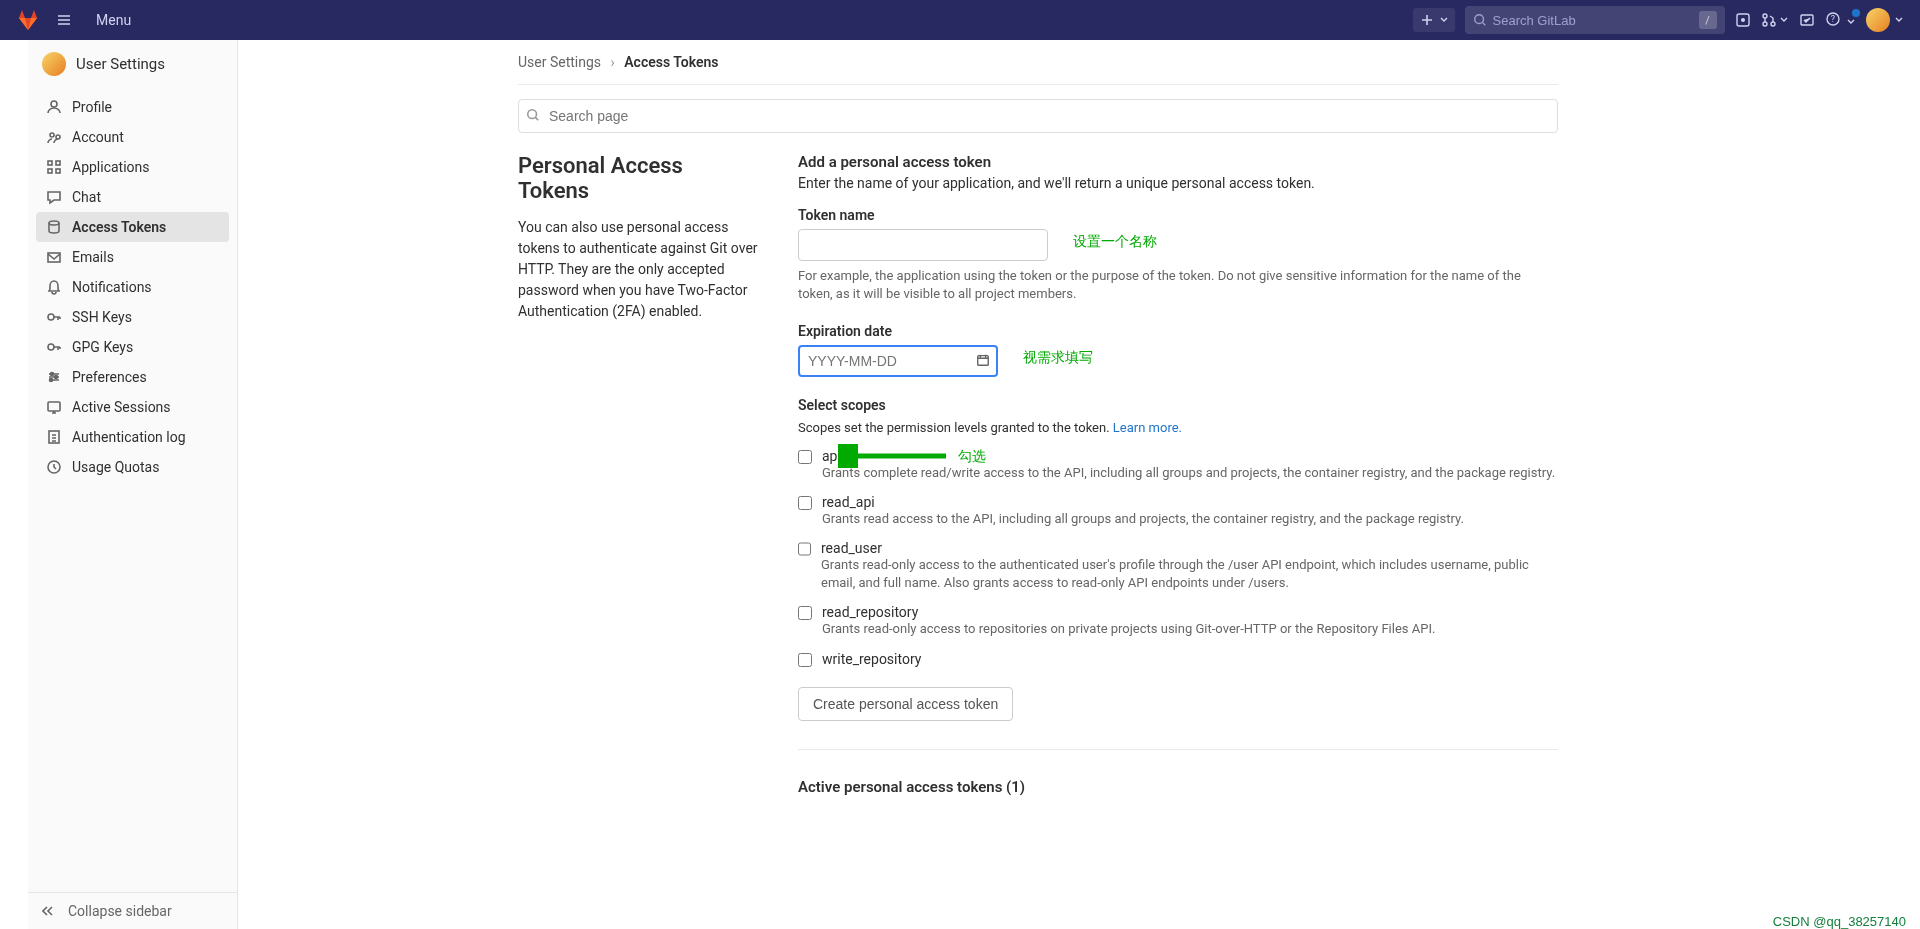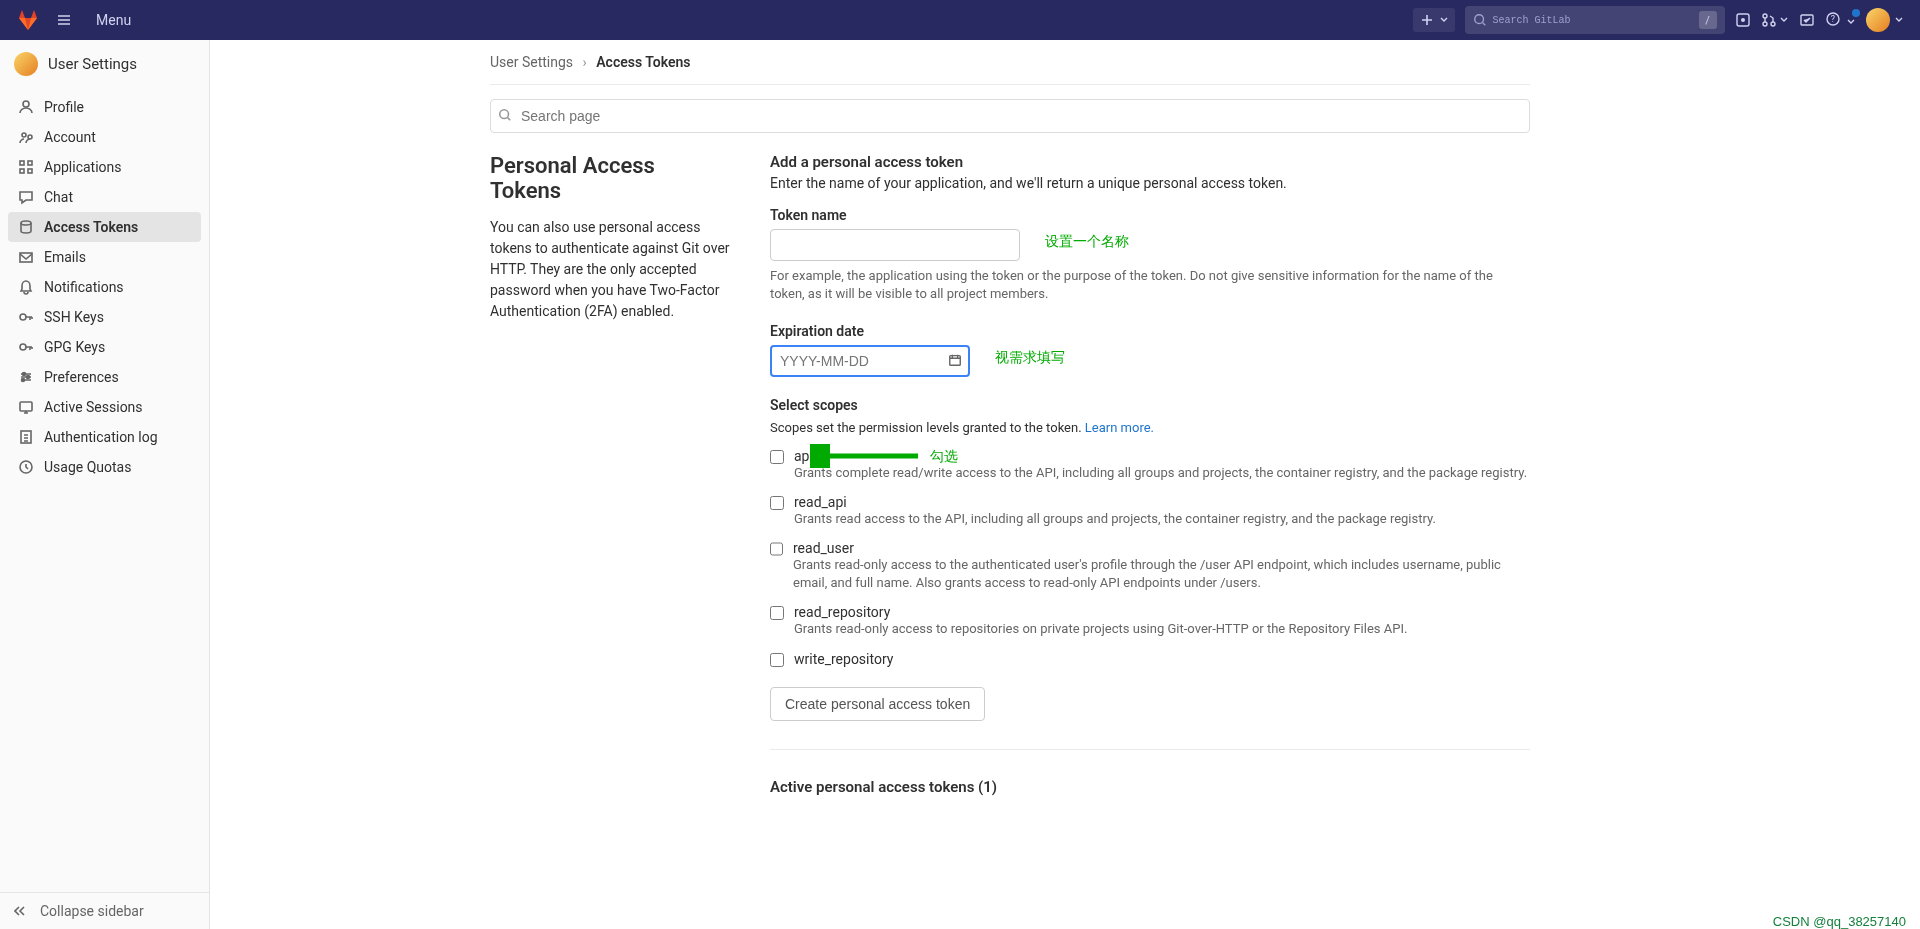--- a/index.html
+++ b/index.html
@@ -4,30 +4,30 @@
 <style>
 * { margin: 0; padding: 0; box-sizing: border-box; }
 body { font-family: -apple-system, BlinkMacSystemFont, "Segoe UI", Roboto, sans-serif; font-size: 14px; color: #303030; background: #fff; }
 .topbar { height: 40px; background: #292961; display: flex; align-items: center; padding: 0 16px; color: #fff; }
 .topbar-left { display: flex; align-items: center; gap: 16px; flex: 0 0 auto; }
 .logo { width: 24px; height: 24px; }
 .menu-btn { display: flex; align-items: center; gap: 24px; cursor: pointer; font-size: 14px; color: #d1d1f0; }
 .topbar-right { margin-left: auto; display: flex; align-items: center; gap: 10px; }
 .plus-box { display: flex; align-items: center; gap: 4px; background: rgba(255,255,255,0.08); padding: 4px 6px; border-radius: 3px; }
 .search-box { display: flex; align-items: center; background: rgba(255,255,255,0.12); border-radius: 4px; padding: 0 8px; height: 28px; width: 260px; }
-.search-box input { background: transparent; border: none; outline: none; color: #fff; font-size: 10px; flex: 1; font-family: Liberation Mono, monospace; }
+.search-box input { background: transparent; border: none; outline: none; color: #fff; font-size: 13px; flex: 1; }
 .search-box input::placeholder { color: #a0a0d0; }
 .search-kbd { background: rgba(255,255,255,0.2); border-radius: 3px; width: 18px; height: 18px; display: flex; align-items: center; justify-content: center; font-size: 11px; color: #d1d1f0; }
 .topbar-icon { width: 16px; height: 16px; fill: #d1d1f0; cursor: pointer; }
 .help-icon-wrap { position: relative; }
 .badge-dot { position: absolute; top: -2px; right: -4px; width: 8px; height: 8px; background: #1f75cb; border-radius: 50%; }
 .avatar { width: 24px; height: 24px; border-radius: 50%; background: linear-gradient(135deg,#f8d568,#e67e22); }
 .chev { width: 10px; height: 10px; fill: #d1d1f0; }
 
-.layout { display: flex; height: calc(100vh - 40px); }
+.layout { display: flex; height: calc(100vh - 40px); margin-left: 28px; }
 .sidebar { width: 210px; background: #fafafa; border-right: 1px solid #e5e5e5; display: flex; flex-direction: column; }
 .sidebar-header { display: flex; align-items: center; gap: 10px; padding: 12px 14px; height: 48px; }
 .sidebar-avatar { width: 24px; height: 24px; border-radius: 50%; background: linear-gradient(135deg,#f8d568,#e67e22); }
 .sidebar-title { font-size: 15px; color: #303030; }
 .sidebar-list { list-style: none; flex: 1; padding: 4px 8px; overflow-y: auto; }
 .sidebar-item { display: flex; align-items: center; gap: 10px; padding: 7px 10px; border-radius: 4px; cursor: pointer; color: #303030; font-size: 14px; }
 .sidebar-item.active { background: #e4e4e4; font-weight: 600; }
 .sidebar-ico { width: 16px; height: 16px; fill: none; stroke: #666; stroke-width: 1.6; flex-shrink: 0; }
 .sidebar-footer { border-top: 1px solid #e5e5e5; padding: 10px 14px; display: flex; align-items: center; gap: 10px; cursor: pointer; font-size: 14px; color: #666; }
 

